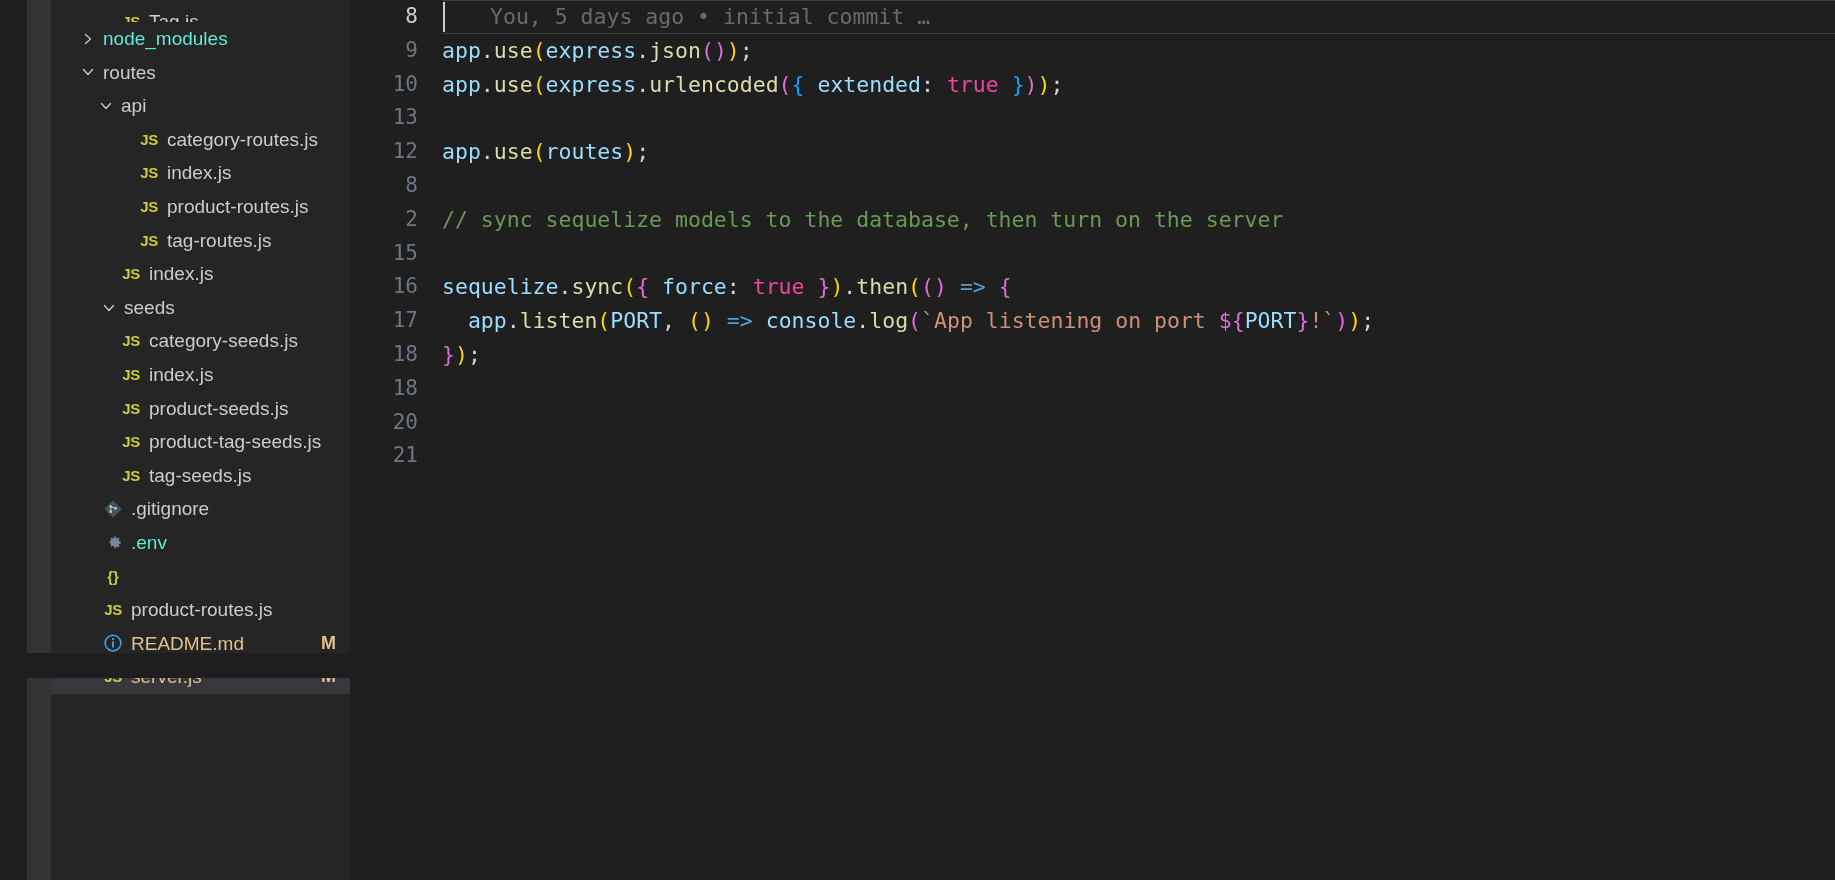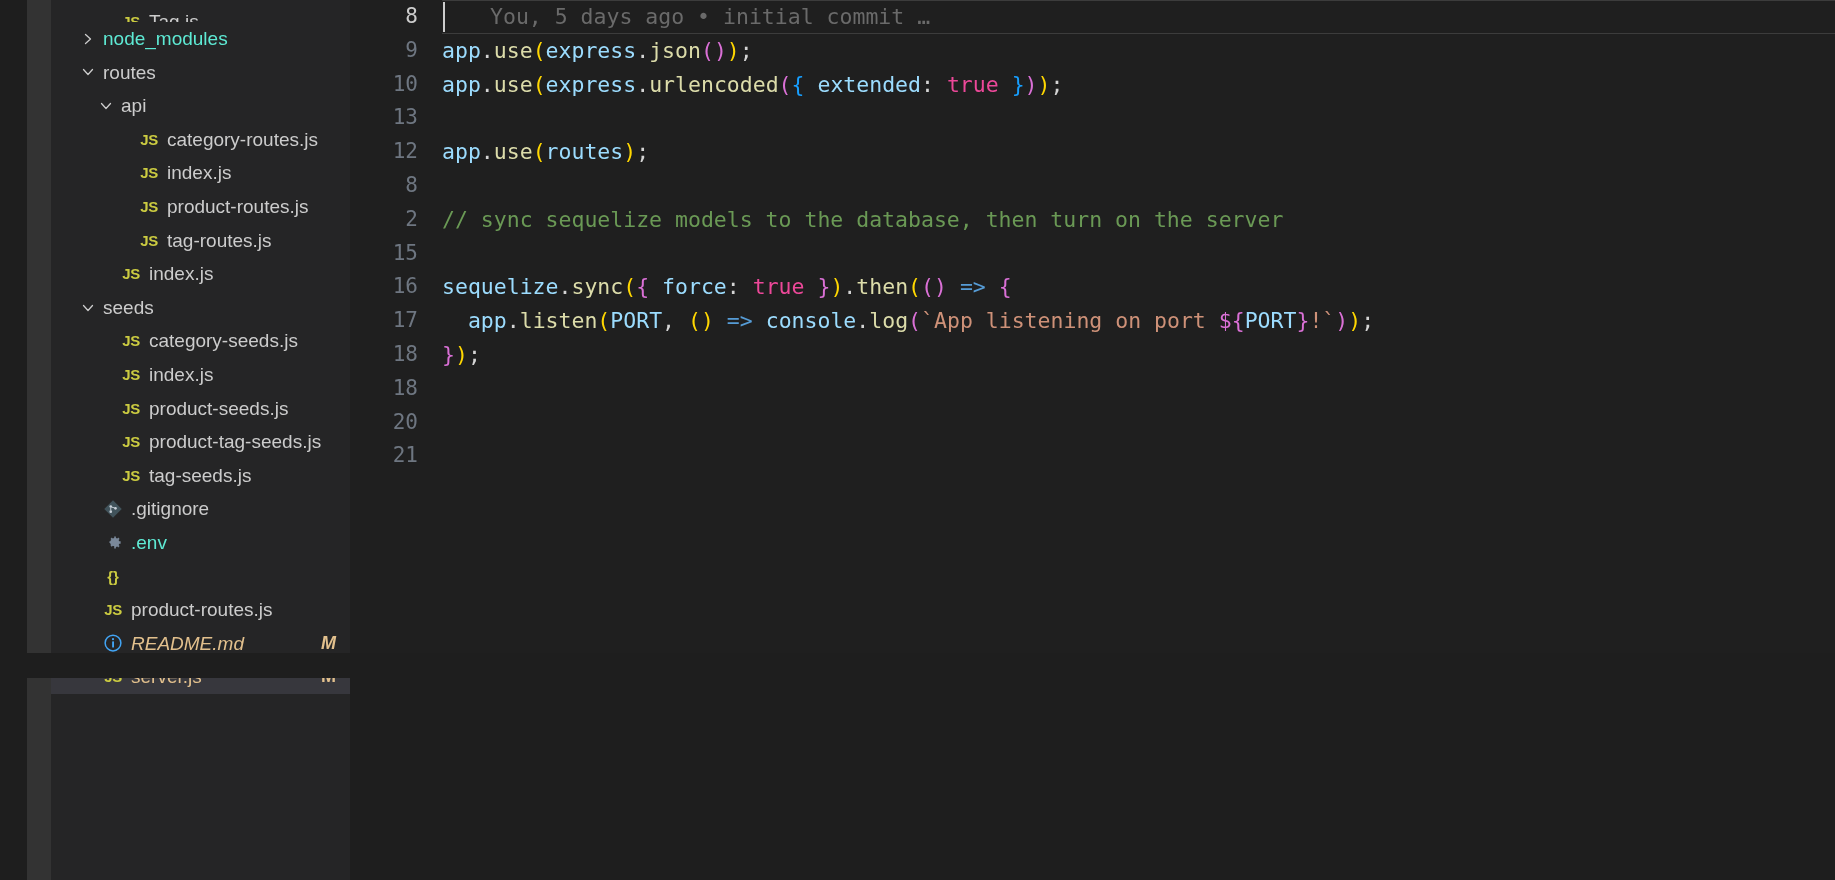--- a/index.html
+++ b/index.html
@@ -241,21 +241,21 @@
         <div class="row" style="padding-left: 62px;">
           <span class="chev"></span>
           <span class="fi fi-js">JS</span>
           <span class="lbl">tag-routes.js</span>
         </div>
         <div class="row" style="padding-left: 44px;">
           <span class="chev"></span>
           <span class="fi fi-js">JS</span>
           <span class="lbl">index.js</span>
         </div>
-        <div class="row" style="padding-left: 26px;">
+        <div class="row" style="padding-left: 26px; margin-left: 21px;">
           <span class="chev">
             <svg width="16" height="16" viewBox="0 0 16 16">
               <path d="M3.5 5.5 L8 10.5 L12.5 5.5" fill="none" stroke="#cccccc" stroke-width="1.3" stroke-linecap="round" stroke-linejoin="round"></path>
             </svg>
           </span>
           <span class="lbl">seeds</span>
         </div>
         <div class="row" style="padding-left: 44px;">
           <span class="chev"></span>
           <span class="fi fi-js">JS</span>
@@ -306,21 +306,21 @@
         </div>
         <div class="row" style="padding-left: 26px;">
           <span class="chev"></span>
           <span class="fi fi-json">{}</span>
         </div>
         <div class="row" style="padding-left: 26px;">
           <span class="chev"></span>
           <span class="fi fi-js">JS</span>
           <span class="lbl">product-routes.js</span>
         </div>
-        <div class="row" style="padding-left: 26px; font-style: italic;">
+        <div class="row" style="padding-left: 26px;">
           <span class="chev"></span>
           <span class="fi fi-md">
             <svg width="20" height="20" viewBox="0 0 16 16">
               <circle cx="8" cy="8" r="6.3" fill="none" stroke="#42a5f5" stroke-width="1.2"></circle>
               <circle cx="8" cy="4.9" r="0.85" fill="#42a5f5"></circle>
               <rect x="7.3" y="6.6" width="1.5" height="5" rx="0.5" fill="#42a5f5"></rect>
             </svg>
           </span>
           <span class="lbl mod">README.md</span>
           <span class="badge">M</span>

